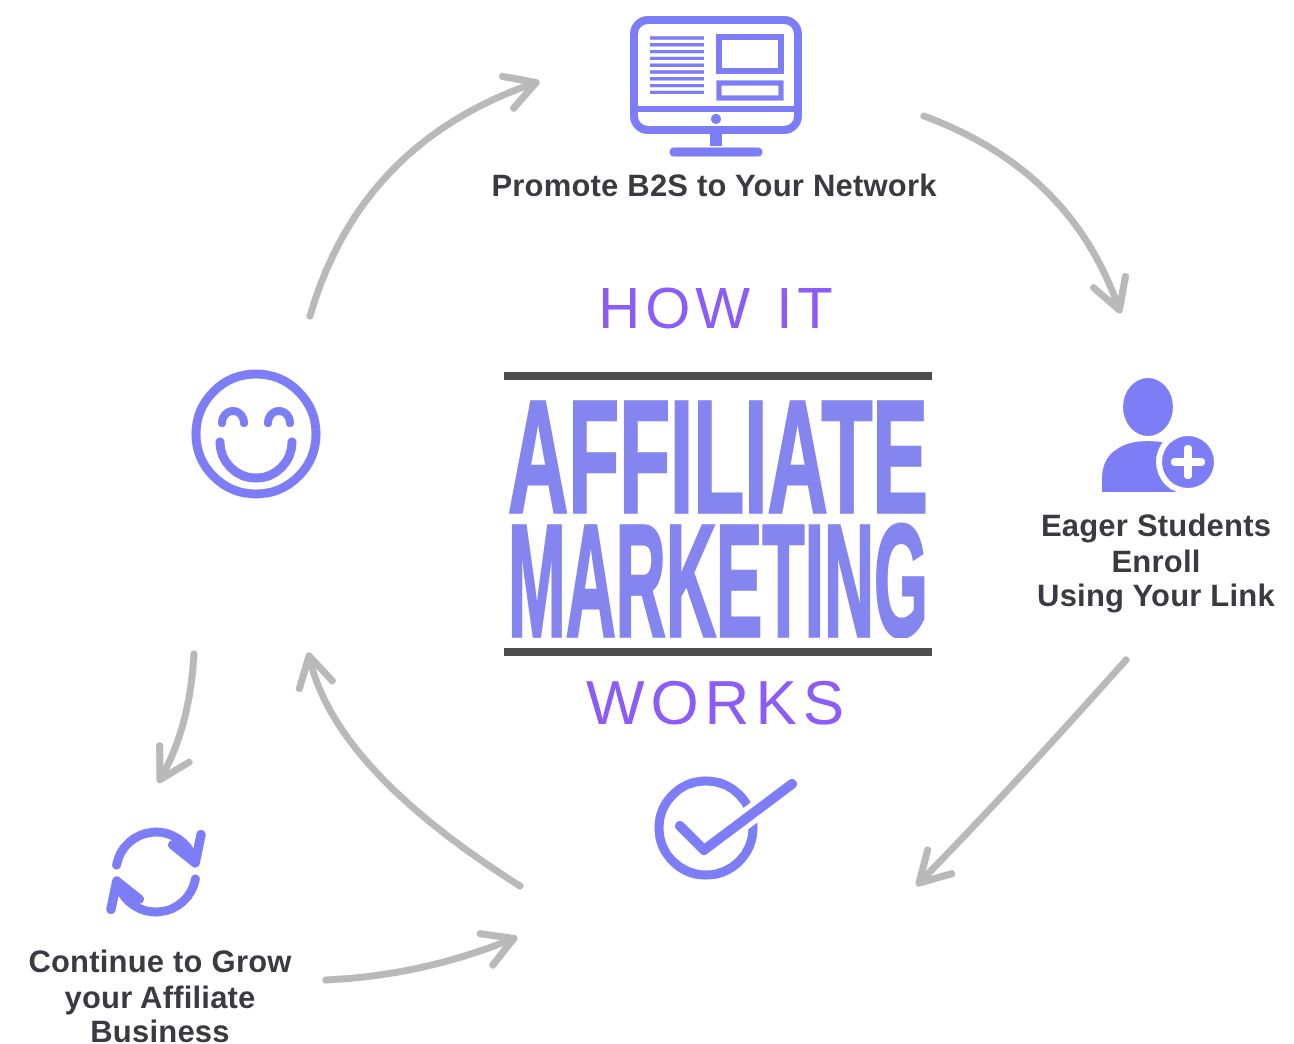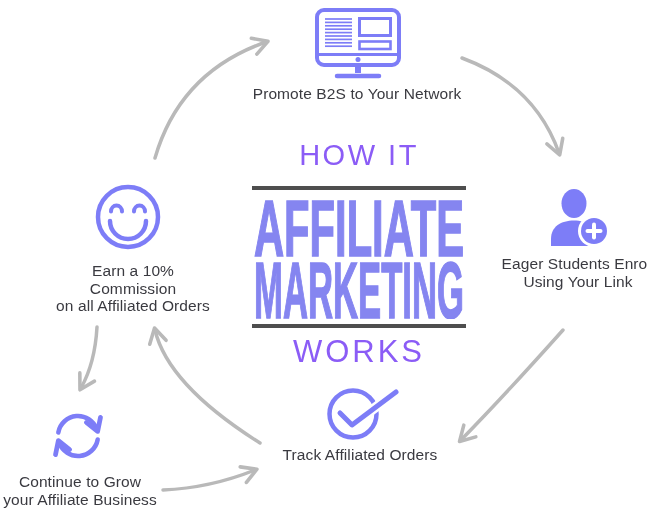--- a/index.html
+++ b/index.html
@@ -3,21 +3,21 @@
 <meta charset="utf-8">
 <style>
   html,body{margin:0;padding:0;background:#fff;}
   .stage{
     position:relative;width:647px;height:522px;background:#ffffff;
     font-family:"Liberation Sans",sans-serif;overflow:hidden;
   }
   .arrows{position:absolute;left:0;top:0;pointer-events:none;}
   .icon{position:absolute;}
   .step-label{
-    position:absolute;text-align:center;font-weight:400;font-size:15.5px;
+    position:absolute;text-align:center;font-weight:700;font-size:15.5px;
     line-height:17.5px;color:#3a3a40;white-space:pre-line;letter-spacing:.1px;
   }
   .title-block{position:absolute;left:252px;top:0;width:214px;}
   .title-pre,.title-post{
     position:absolute;width:214px;text-align:center;color:#8b5cf6;
     font-weight:300;white-space:nowrap;
   }
   .title-pre{top:139px;font-size:29px;letter-spacing:2.5px;}
   .title-post{top:334px;font-size:31px;letter-spacing:3px;}
   .title-bar{position:absolute;left:0;width:214px;height:3.5px;background:#4e4e4e;}
@@ -100,32 +100,29 @@
 Using Your Link</div>
 
   <svg class="icon" style="left:95px;top:184px;" width="66" height="66" viewBox="0 0 66 66">
     <g fill="none" stroke="#7d7df7" stroke-linecap="round">
       <circle cx="33" cy="33" r="30" stroke-width="4.5"></circle>
       <path d="M16,27.5 A5.5,6 0 0 1 27,27.5" stroke-width="4"></path>
       <path d="M39,27.5 A5.5,6 0 0 1 50,27.5" stroke-width="4"></path>
       <path d="M15,37 A18,18 0 0 0 51,37" stroke-width="4.5"></path>
     </g>
   </svg>
-  <div class="step-label" style="left:53px;top:262px;width:160px;">Earn a 10% Commission
-on all Affiliated Orders</div>
 
   <svg class="icon" style="left:50px;top:406px;" width="56" height="58" viewBox="0 0 56 58">
     <g fill="none" stroke="#7d7df7" stroke-width="4.5" stroke-linecap="round">
       <path d="M8.3,26.5 A20,20 0 0 1 46.8,23.2" marker-end="url(#ahp)"></path>
       <path d="M47.7,33.5 A20,20 0 0 1 9.2,36.8" marker-end="url(#ahp)"></path>
     </g>
   </svg>
   <div class="step-label" style="left:0px;top:473px;width:160px;">Continue to Grow
 your Affiliate Business</div>
 
   <svg class="icon" style="left:324px;top:383px;" width="76" height="60" viewBox="0 0 76 60">
     <circle cx="29" cy="31" r="23.5" fill="none" stroke="#7d7df7" stroke-width="4.5"></circle>
     <path d="M16,30 L28,42 L72,9" fill="none" stroke="#ffffff" stroke-width="10" stroke-linecap="round"></path>
     <path d="M16,30 L28,42 L72,9" fill="none" stroke="#7d7df7" stroke-width="5" stroke-linecap="round" stroke-linejoin="round"></path>
   </svg>
-  <div class="step-label" style="left:260px;top:446px;width:200px;">Track Affiliated Orders</div>
 
 </div>
 
 </body></html>

